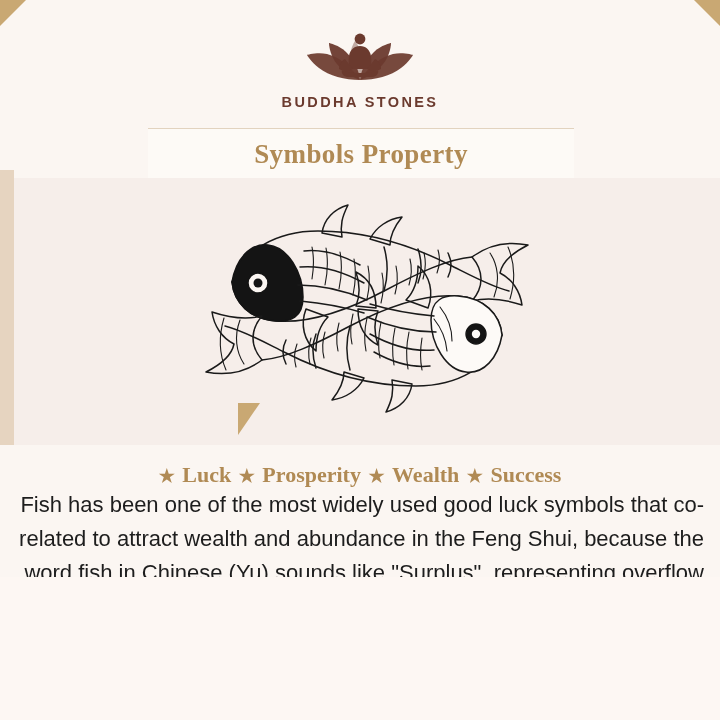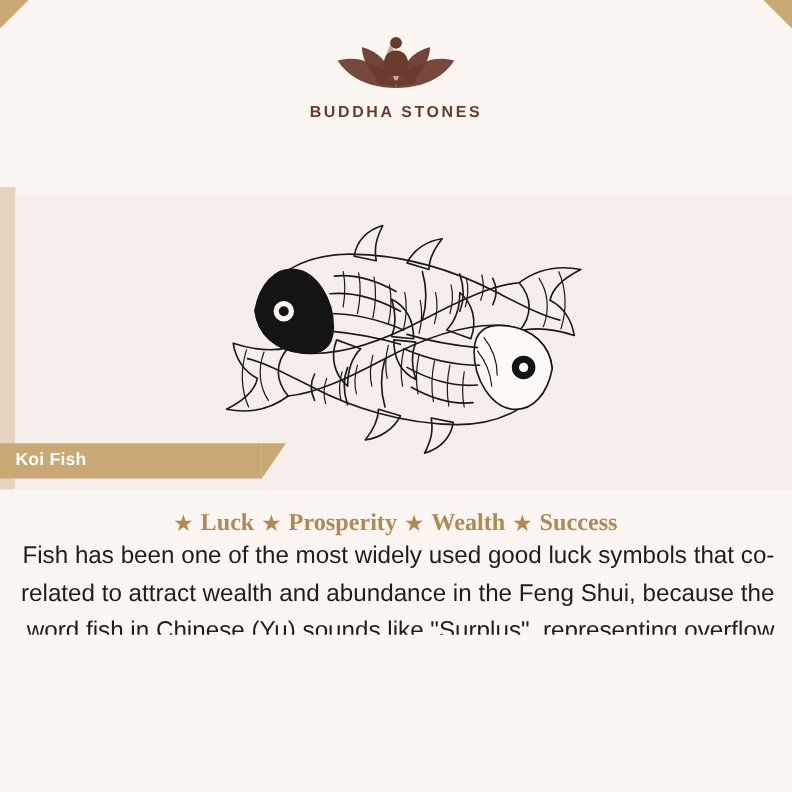--- a/index.html
+++ b/index.html
@@ -194,20 +194,23 @@
           <path d="M59 20 C53 20 49 24 48 30 C47 35 48 40 50 43 L68 43 C70 40 71 35 70 30 C69 24 65 20 59 20 Z"></path>
           <path d="M44 33 C40 35 38 39 38 43 C42 45 48 45 52 43 Z"></path>
           <path d="M74 33 C78 35 80 39 80 43 C76 45 70 45 66 43 Z"></path>
           <path d="M41 44 C47 48 71 48 77 44 C78 47 76 50 72 51 L46 51 C42 50 40 47 41 44 Z"></path>
         </g>
       </svg>
     </span>
     <div class="brand">BUDDHA STONES</div>
   </div>
 
+  <div class="title-banner">
+    <span class="title-text">Symbols Property</span>
+  </div>
 
   <div class="hero">
     <div class="hero-inner">
       <svg class="koi-svg" viewBox="0 0 390 250" xmlns="http://www.w3.org/2000/svg">
         <g fill="none" stroke="#1a1a1a" stroke-width="1.5" stroke-linejoin="round" stroke-linecap="round">
 
           <path d="M60 95 C70 64 104 44 146 44 C196 44 243 60 278 78 C300 89 320 100 337 104"></path>
           <path d="M60 95 C62 116 78 132 104 134 C140 137 180 121 214 103 C246 86 276 72 300 70"></path>
 
           <path d="M60 95 C62 116 78 132 104 134 C118 135 131 131 131 110 C131 86 116 60 96 58 C78 56 64 72 60 95 Z" fill="#141414" stroke="#141414"></path>
@@ -279,23 +282,20 @@
           <path d="M204 121 C204 103 196 91 184 85 C188 97 188 109 184 119 Z"></path>
 
           <path d="M90 173 C74 185 54 189 34 185 C50 177 60 167 62 157 C50 151 42 139 40 125 C58 131 74 133 90 129 C78 143 78 159 90 173 Z"></path>
           <path d="M72 177 C64 165 62 149 68 133" stroke-width="1.1"></path>
           <path d="M54 183 C48 169 46 151 52 131" stroke-width="1.1"></path>
         </g>
       </svg>
     </div>
   </div>
 
-  <div class="caption-ribbon">
-    <span class="cap-text">Koi Fish</span>
-  </div>
   <div class="caption-tail"></div>
 
   <div class="keywords">
     <span class="star">★</span>
     <span class="kw">Luck</span>
     <span class="star">★</span>
     <span class="kw">Prosperity</span>
     <span class="star">★</span>
     <span class="kw">Wealth</span>
     <span class="star">★</span>

